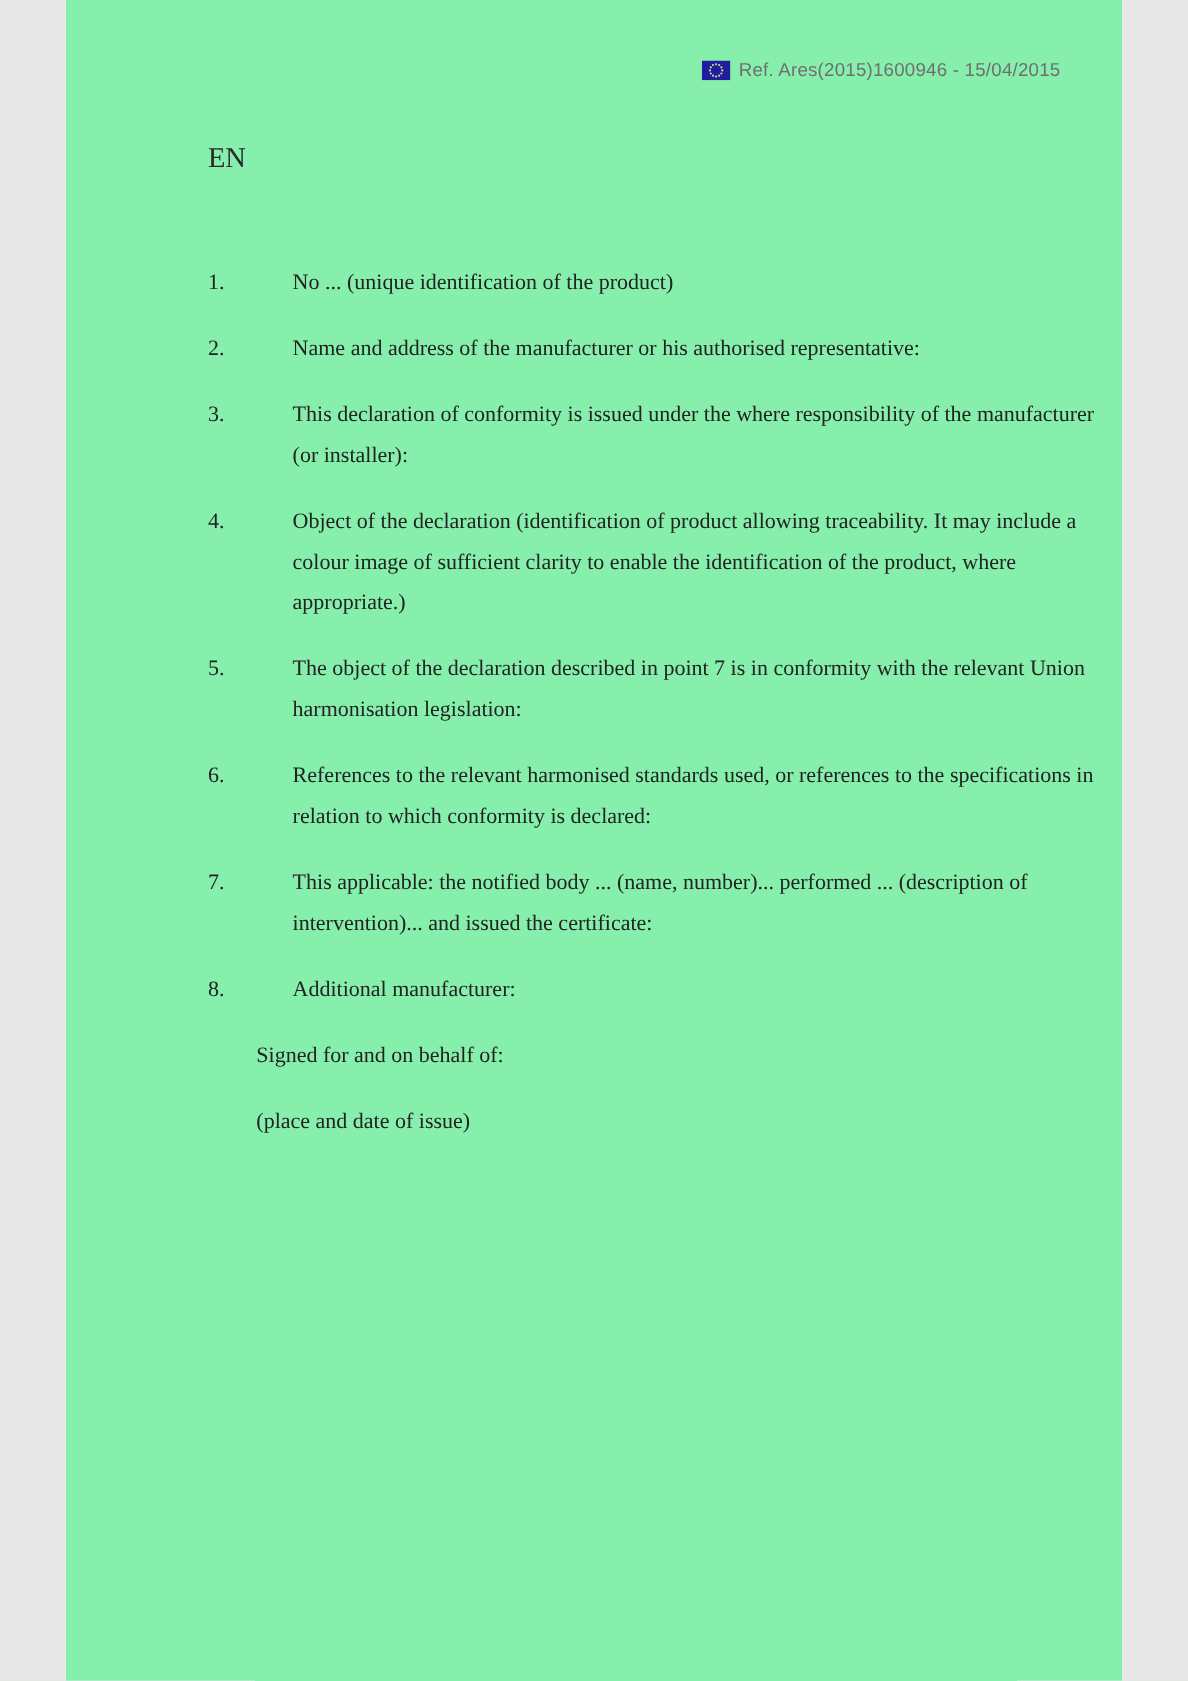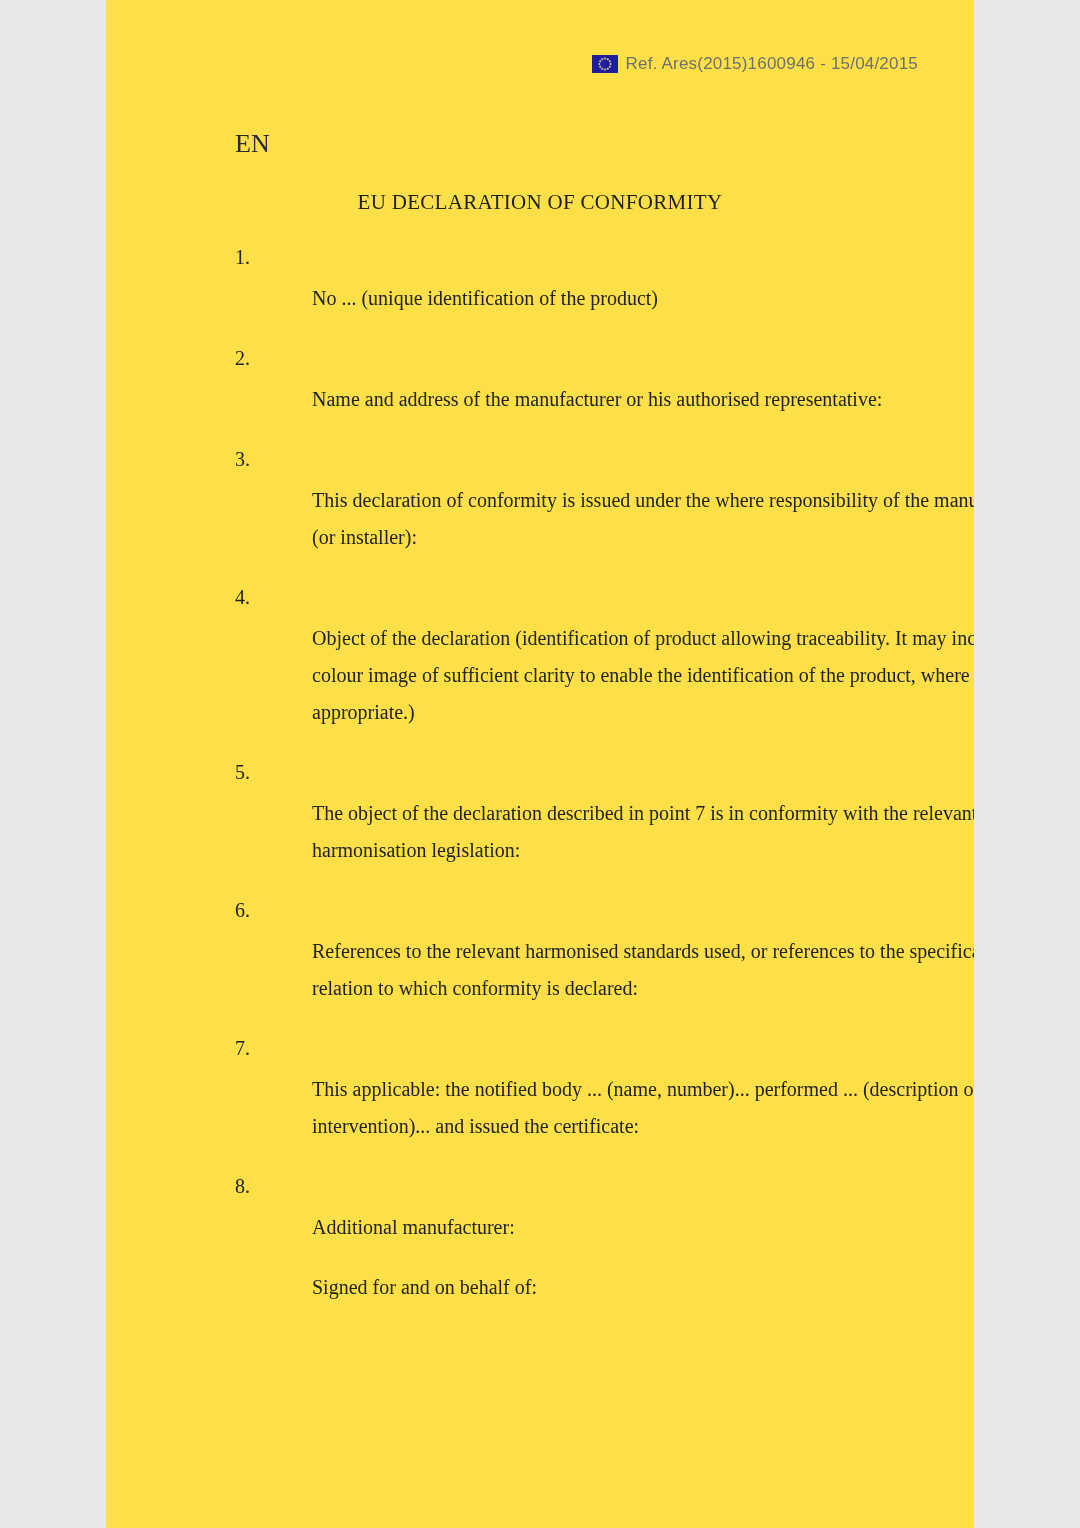--- a/index.html
+++ b/index.html
@@ -1,22 +1,22 @@
 <!DOCTYPE html>
 <html><head>
 <meta charset="utf-8">
 <style>
   * { margin: 0; padding: 0; box-sizing: border-box; }
   html, body { background: #e8e8e8; }
   .page {
     position: relative;
-    width: 868px;
+    width: 960px;
     height: 1528px;
     margin: 0 auto;
-    background: #fde047;
+    background: #86efac;
     font-family: "Liberation Serif", serif;
     color: #212121;
     overflow: hidden;
   }
   .ref-header {
     position: absolute;
     top: 54px;
     right: 56px;
     display: flex;
     align-items: center;
@@ -61,24 +61,23 @@
     line-height: 37px;
     margin-bottom: 23px;
     color: #222222;
   }
   .item .num {
     width: 77px;
     flex-shrink: 0;
   }
   .item .txt {
     flex: 1;
-    margin-top: 41px;
   }
   .closing {
-    margin-left: 77px;
+    margin-left: 44px;
   }
   .closing p {
     font-size: 20px;
     line-height: 37px;
     margin-bottom: 23px;
     color: #222222;
   }
 </style>
 </head>
 <body>
@@ -103,21 +102,20 @@
           <circle cx="8.2" cy="6.2" r="1"></circle>
           <circle cx="10.2" cy="4.2" r="1"></circle>
         </g>
       </svg>
     </span>
     <span class="ref-text">Ref. Ares(2015)1600946 - 15/04/2015</span>
   </div>
 
   <div class="lang-code">EN</div>
 
-  <div class="doc-title">EU DECLARATION OF CONFORMITY</div>
 
   <div class="items">
 
     <div class="item">
       <span class="num">1.</span>
       <span class="txt">No ... (unique identification of the product)</span>
     </div>
 
     <div class="item">
       <span class="num">2.</span>
@@ -149,17 +147,18 @@
       <span class="txt">This applicable: the notified body ... (name, number)... performed ... (description of intervention)... and issued the certificate:</span>
     </div>
 
     <div class="item">
       <span class="num">8.</span>
       <span class="txt">Additional manufacturer:</span>
     </div>
 
     <div class="closing">
       <p>Signed for and on behalf of:</p>
+      <p>(place and date of issue)</p>
     </div>
 
   </div>
 
 </div>
 
 </body></html>

